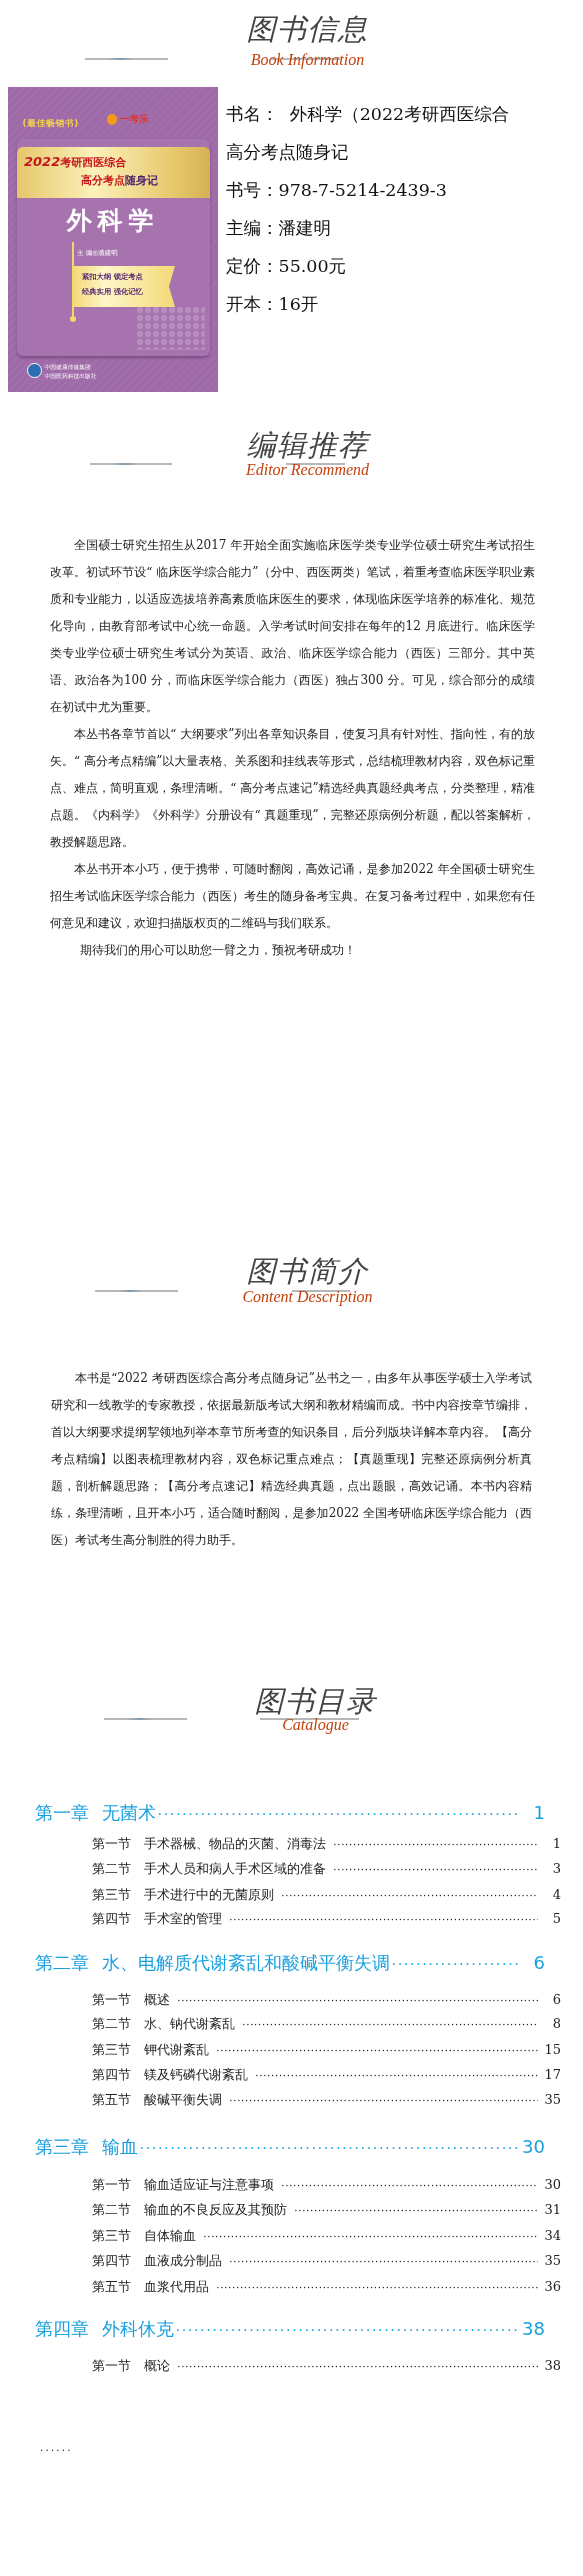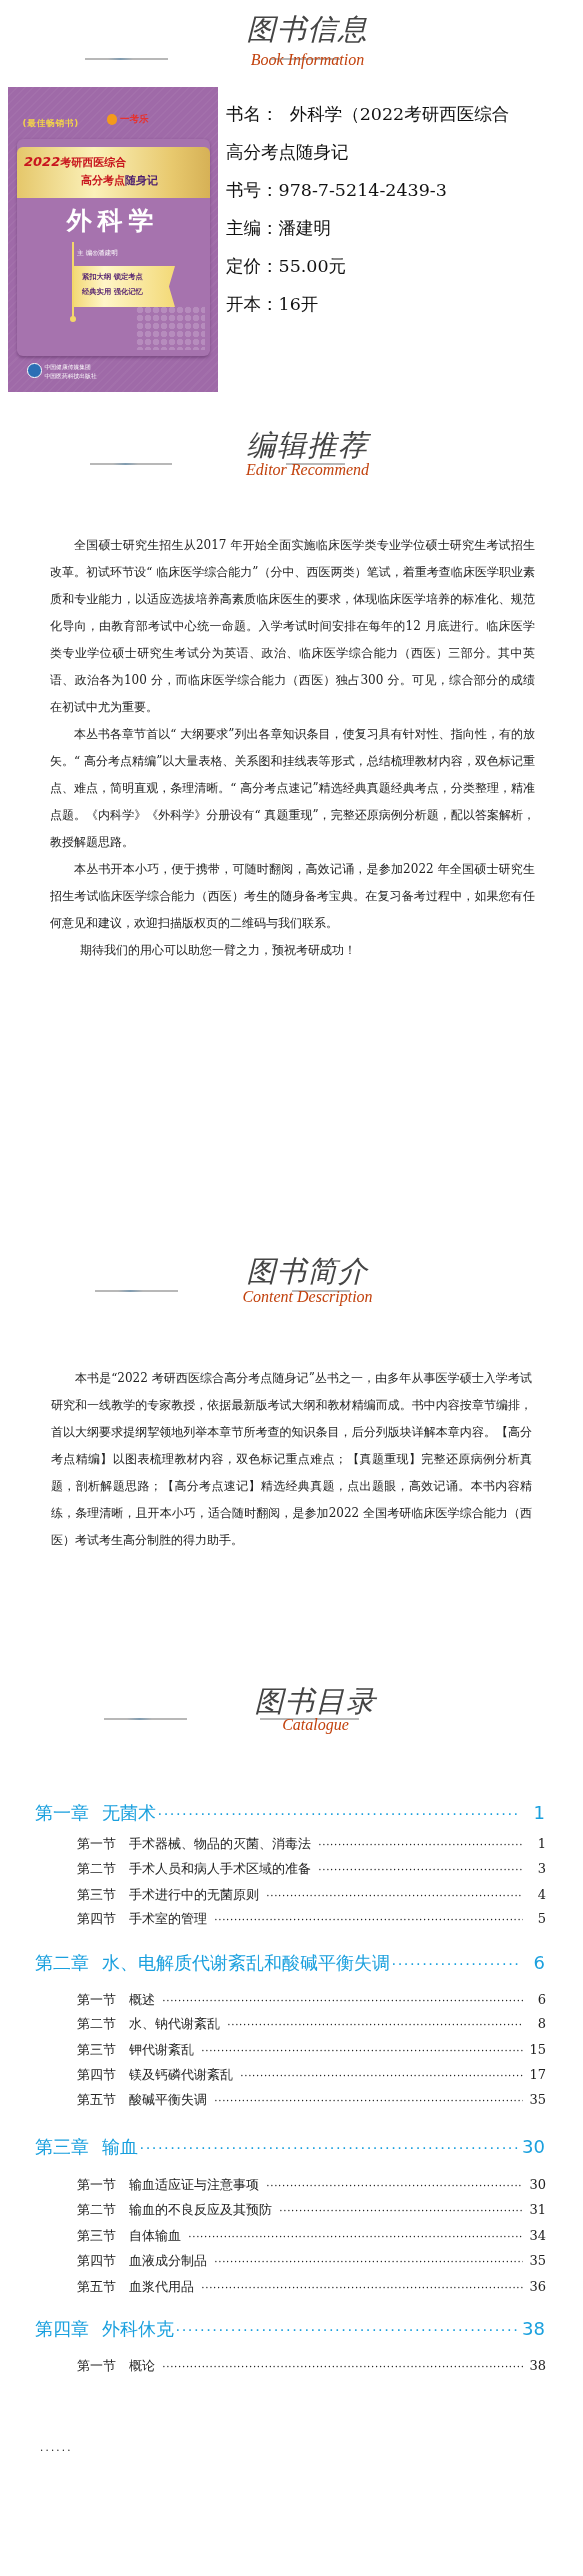--- a/index.html
+++ b/index.html
@@ -43,21 +43,21 @@
     
     .prose { position: absolute; left: 50px; width: 485px; font-family: "DejaVu Serif", "Liberation Serif", serif; font-size: 12px; line-height: 27px; color: #222; text-align: justify; }
     .prose p { text-indent: 2em; }
 
     
     .toc { position: absolute; left: 0; width: 583px; }
     .chap { position: absolute; left: 35px; width: 510px; display: flex; align-items: baseline; color: #1aa0de; font-family: "DejaVu Sans", "Liberation Sans", sans-serif; font-size: 18px; white-space: nowrap; }
     .chap .num { margin-right: 13px; }
     .chap .dots { flex: 1; overflow: hidden; letter-spacing: 1.5px; font-size: 14.6px; margin: 0 4.4px 0 1.5px; }
     .chap .pg { min-width: 22px; text-align: right; }
-    .sect { position: absolute; left: 77px; width: 469px; display: flex; align-items: baseline; font-family: "DejaVu Serif", "Liberation Serif", serif; font-size: 13px; color: #222; white-space: nowrap; }
+    .sect { position: absolute; left: 92px; width: 469px; display: flex; align-items: baseline; font-family: "DejaVu Serif", "Liberation Serif", serif; font-size: 13px; color: #222; white-space: nowrap; }
     .sect .num { margin-right: 13px; }
     .sect .dots { flex: 1; overflow: hidden; letter-spacing: 0.7px; font-size: 10.2px; margin: 0 4.4px 0 7.3px; }
     .sect .pg { min-width: 19px; text-align: right; }
     .ellipsis { position: absolute; left: 40px; top: 2442px; font-size: 10.2px; letter-spacing: 2.2px; color: #222; }
   </style>
 </head>
 <body>
 
 <div class="sec-header" style="top:10.2px;">
   <div class="cn">图书信息</div>

